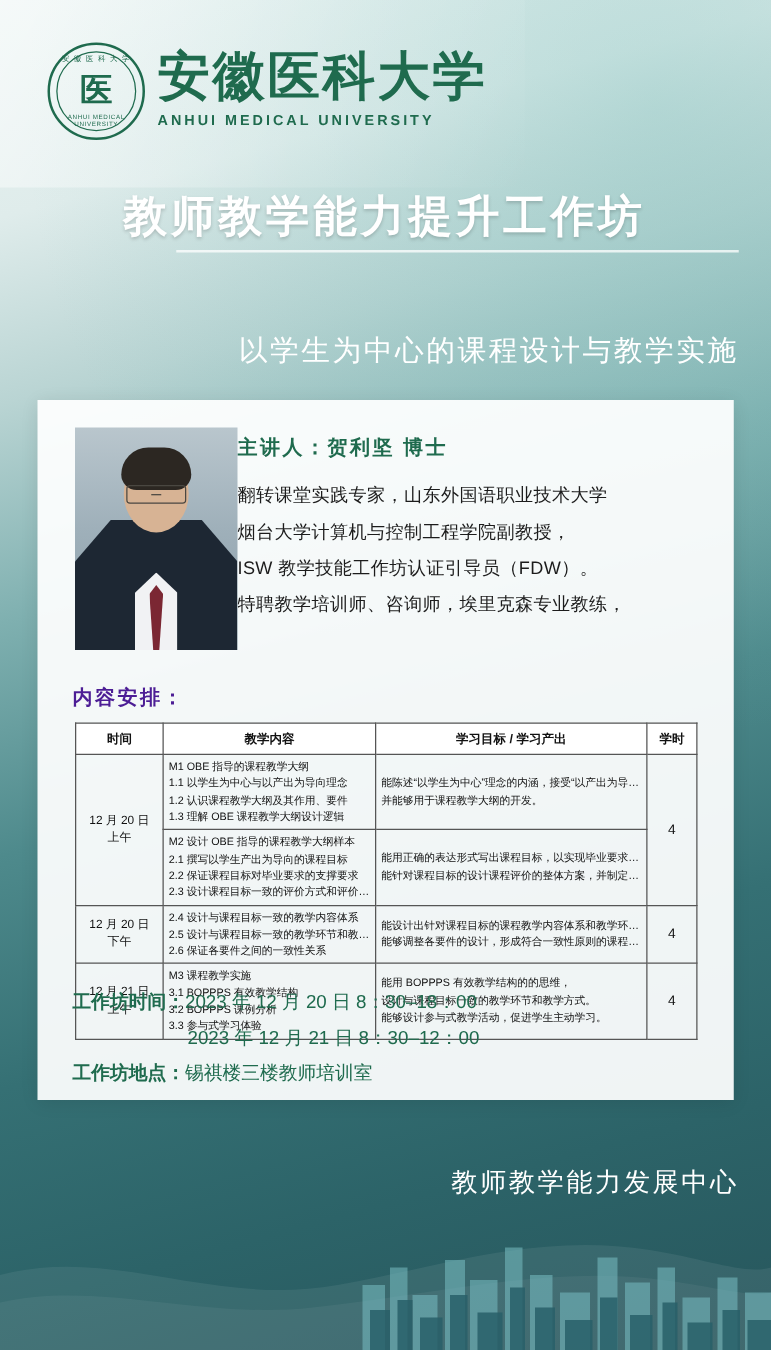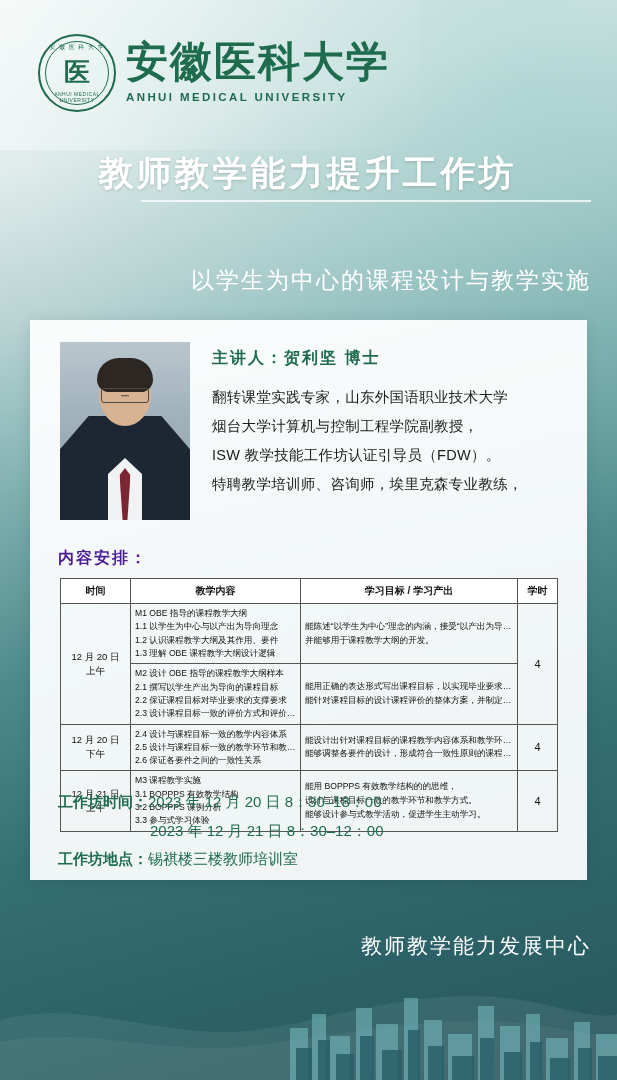--- a/index.html
+++ b/index.html
@@ -72,21 +72,21 @@
     font-family:"Liberation Serif","DejaVu Serif",serif;
     padding-left:40px;
   }
   
   .card{
     position:absolute;left:30px;top:320px;width:557px;height:560px;
     background:rgba(255,255,255,.93);
     box-shadow:0 2px 14px rgba(0,0,0,.10);
   }
   .speaker{
-    position:absolute;left:30px;top:22px;width:505px;display:flex;gap:22px;
+    position:absolute;left:30px;top:22px;width:505px;display:flex;
   }
   .photo{
     width:130px;height:178px;flex:none;position:relative;overflow:hidden;
     background:linear-gradient(180deg,#b9c6cd 0%,#9fb0ba 45%,#8b9ea9 100%);
   }
   .photo .head{
     position:absolute;left:50%;top:22px;transform:translateX(-50%);
     width:52px;height:62px;border-radius:26px/31px;background:#d7b394;
   }
   .photo .hair{

